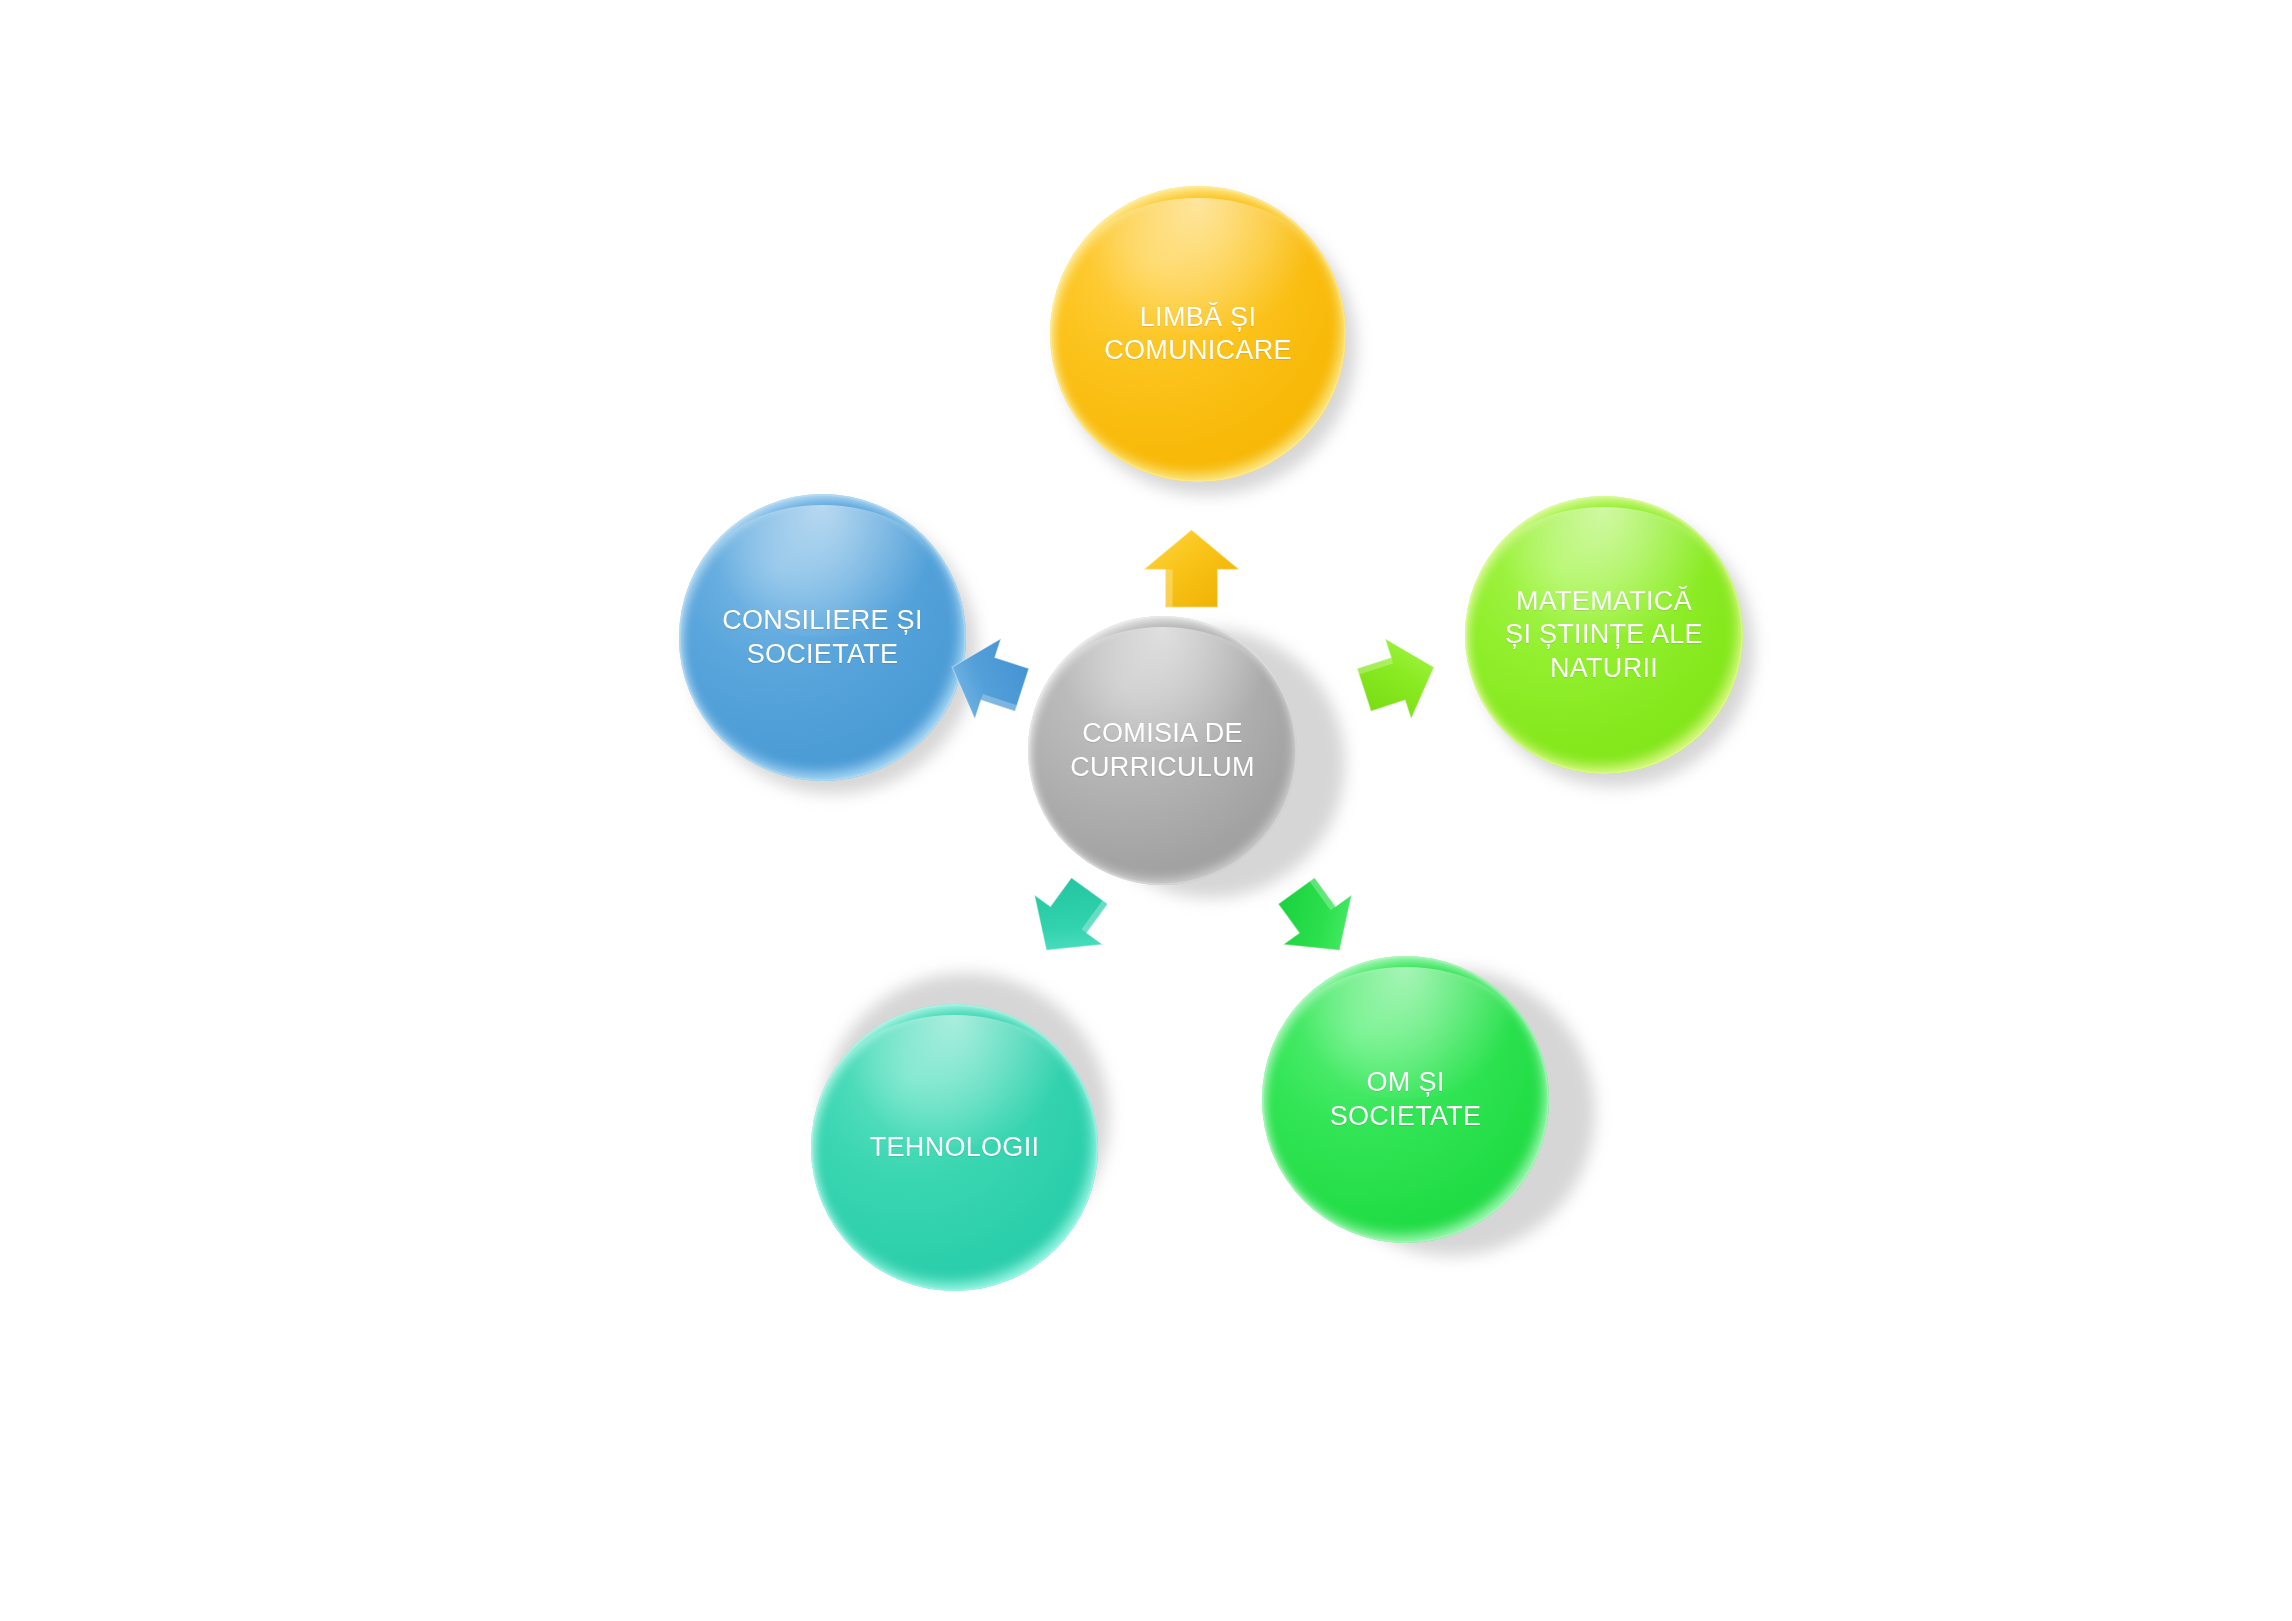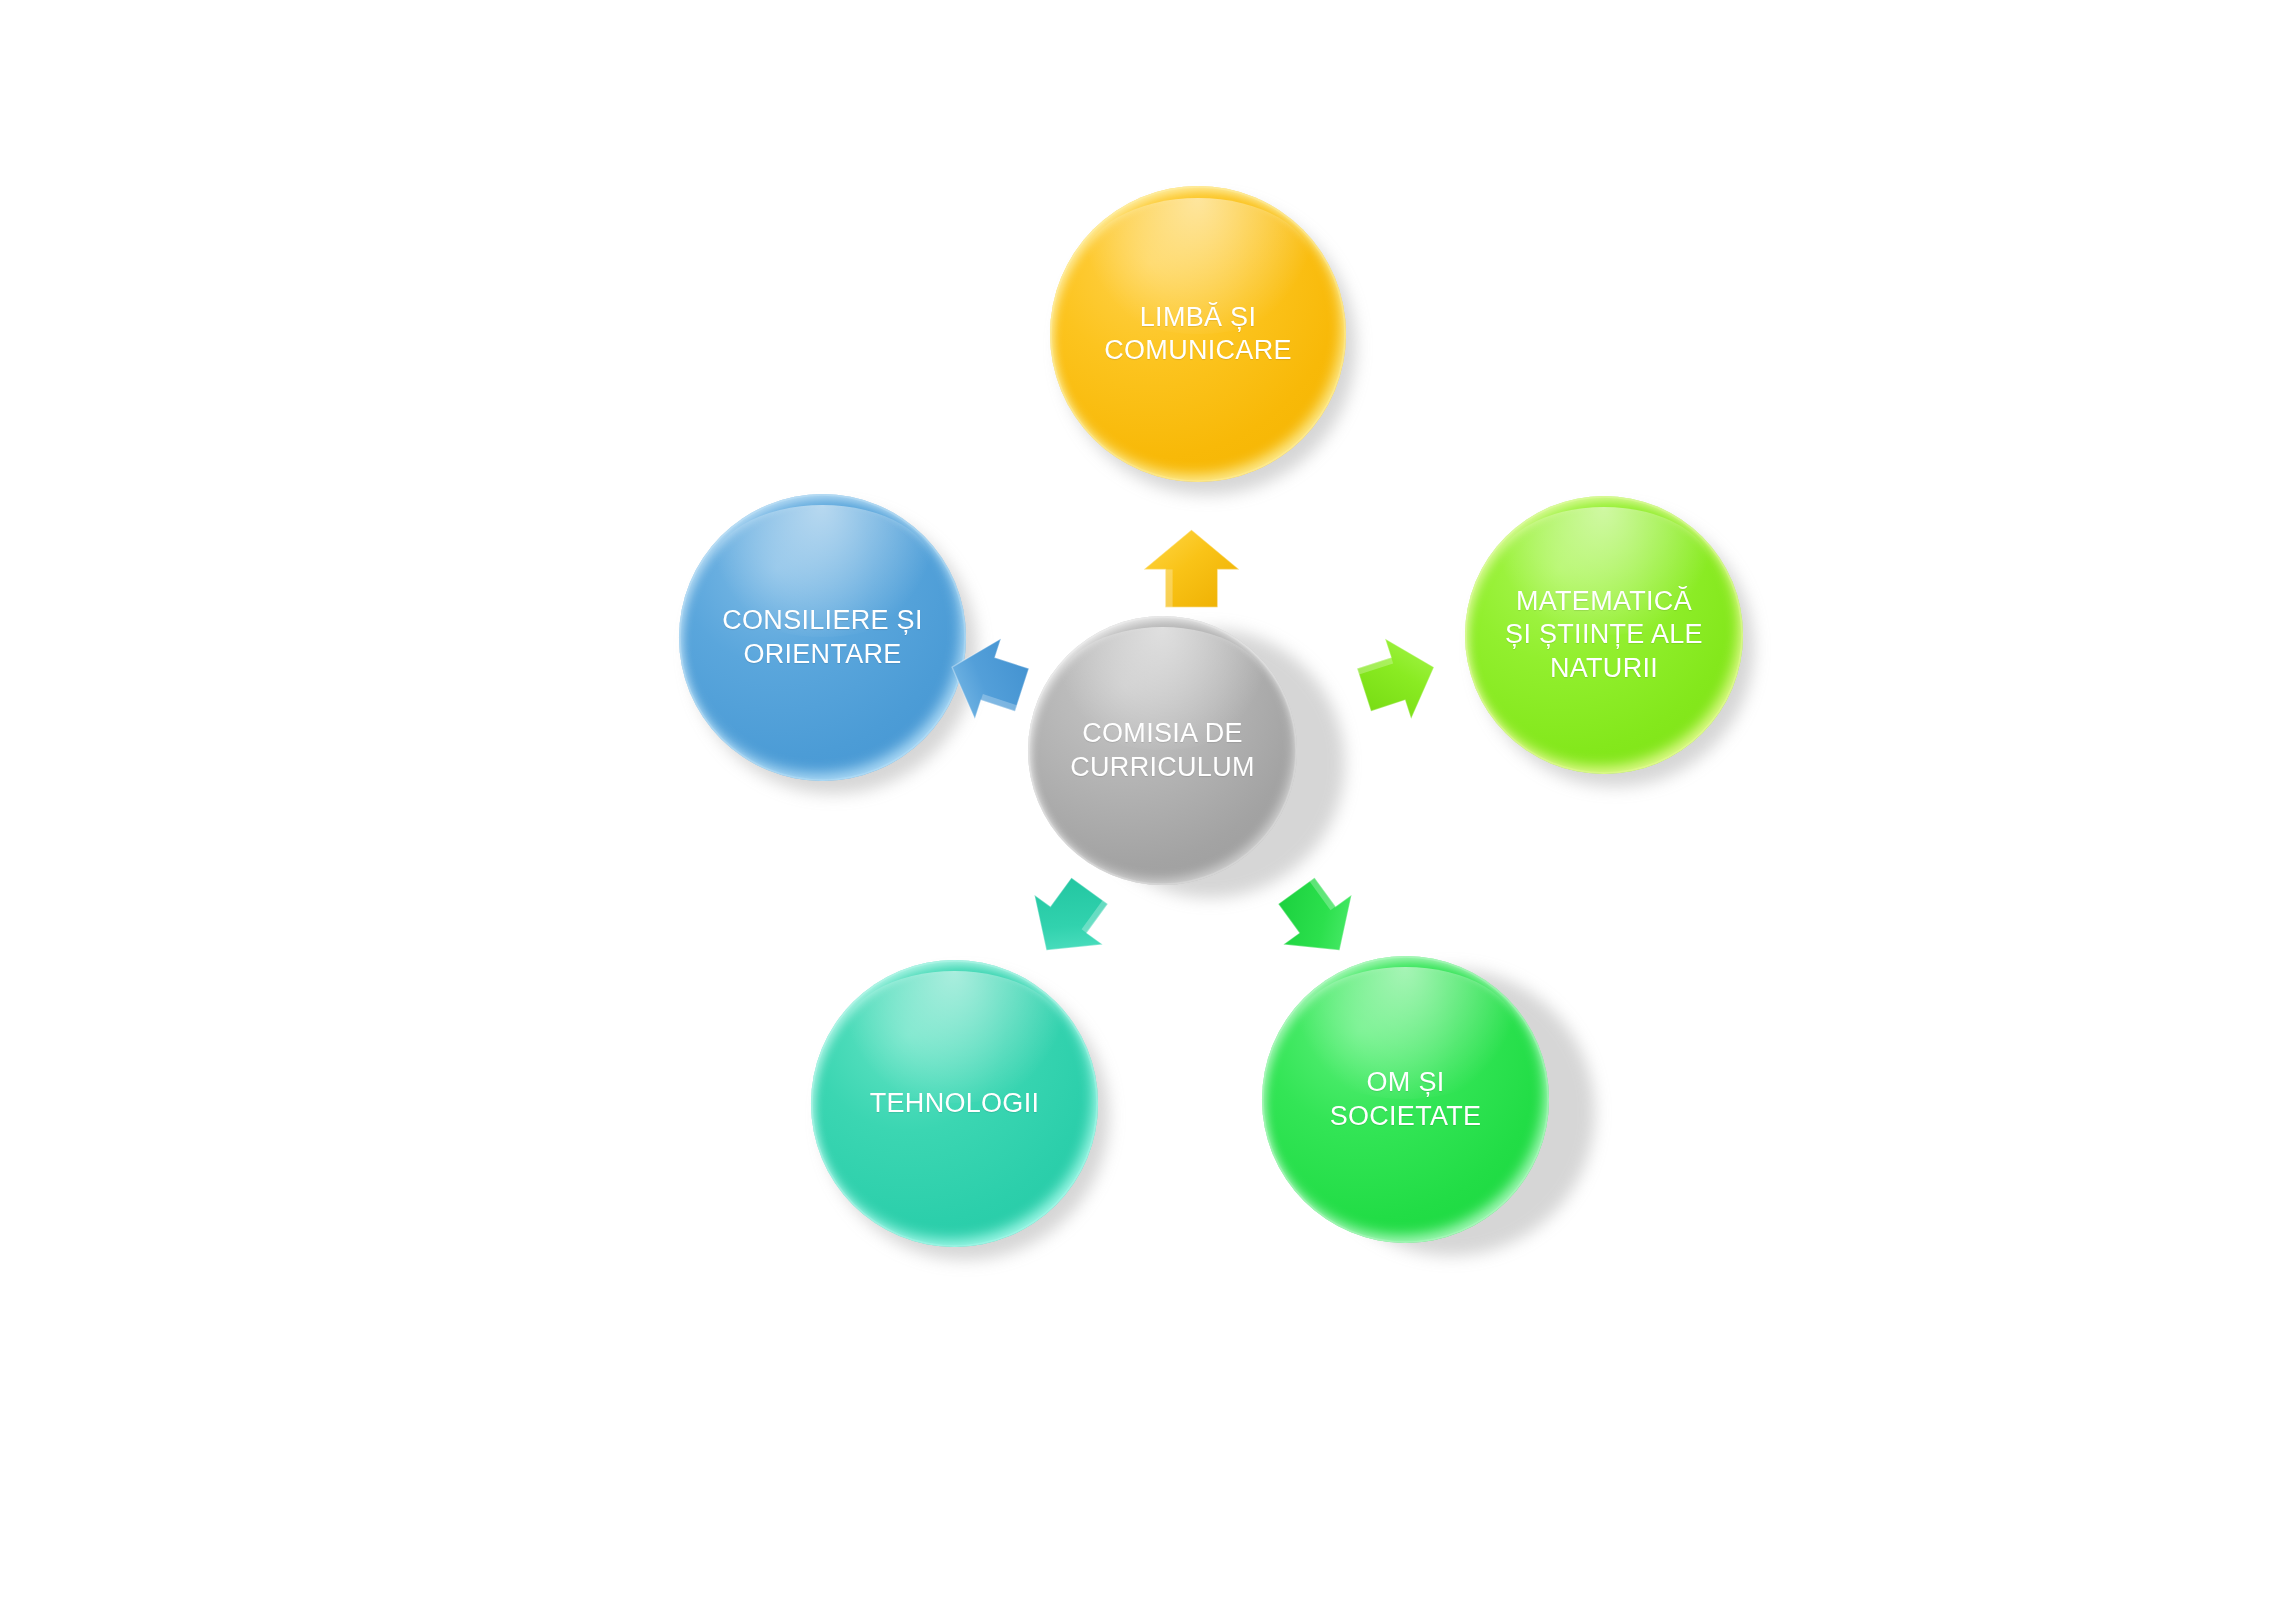--- a/index.html
+++ b/index.html
@@ -261,32 +261,32 @@
 
   <div class="node-shadow" style="left:1308px; top:969px; width:287px; height:287px;"></div>
   <div class="node node-om" style="left:1262px; top:956px; width:287px; height:287px;">
     <div class="node-body"></div>
     <div class="node-rim"></div>
     <div class="node-label">OM ȘI
 SOCIETATE</div>
   </div>
 
   <div class="node-shadow" style="left:822px; top:973px; width:287px; height:287px;"></div>
-  <div class="node node-tehnologii" style="left:811px; top:960px; width:287px; height:287px;">
+  <div class="node node-tehnologii" style="left:811px; top:1004px; width:287px; height:287px;">
     <div class="node-body"></div>
     <div class="node-rim"></div>
     <div class="node-label">TEHNOLOGII</div>
   </div>
 
   <div class="node-shadow" style="left:690px; top:507px; width:287px; height:287px;"></div>
   <div class="node node-consiliere" style="left:679px; top:494px; width:287px; height:287px;">
     <div class="node-body"></div>
     <div class="node-rim"></div>
     <div class="node-label">CONSILIERE ȘI
-ORIENTARE</div>
+SOCIETATE</div>
   </div>
 
   <div class="node-shadow" style="left:1076px; top:629px; width:269px; height:269px;"></div>
   <div class="node node-center" style="left:1028px; top:616px; width:269px; height:269px;">
     <div class="node-body"></div>
     <div class="node-rim"></div>
     <div class="node-label">COMISIA DE
 CURRICULUM</div>
   </div>
 

